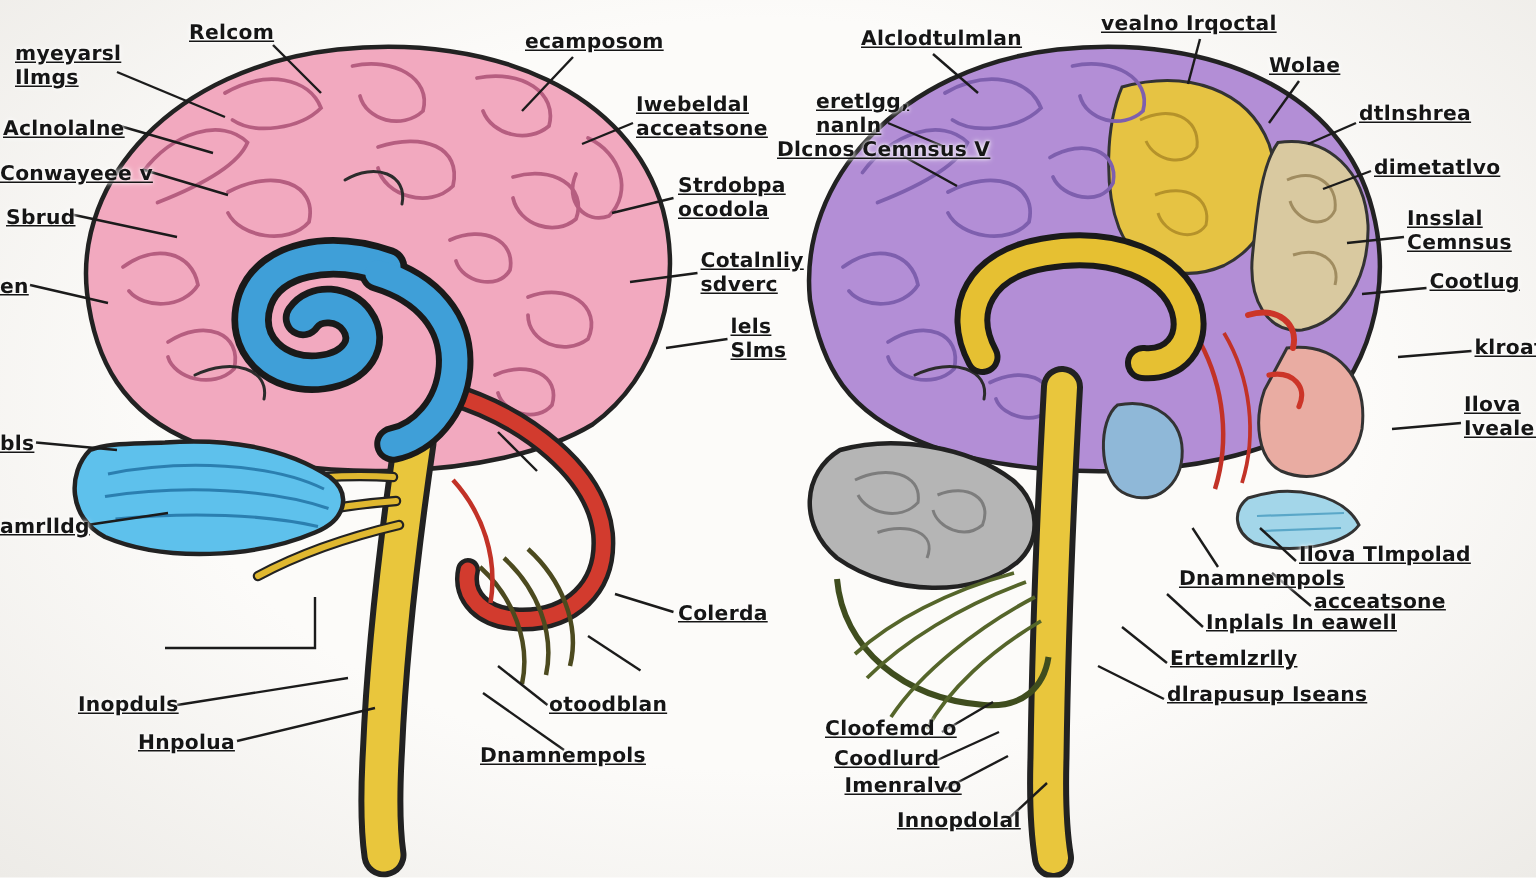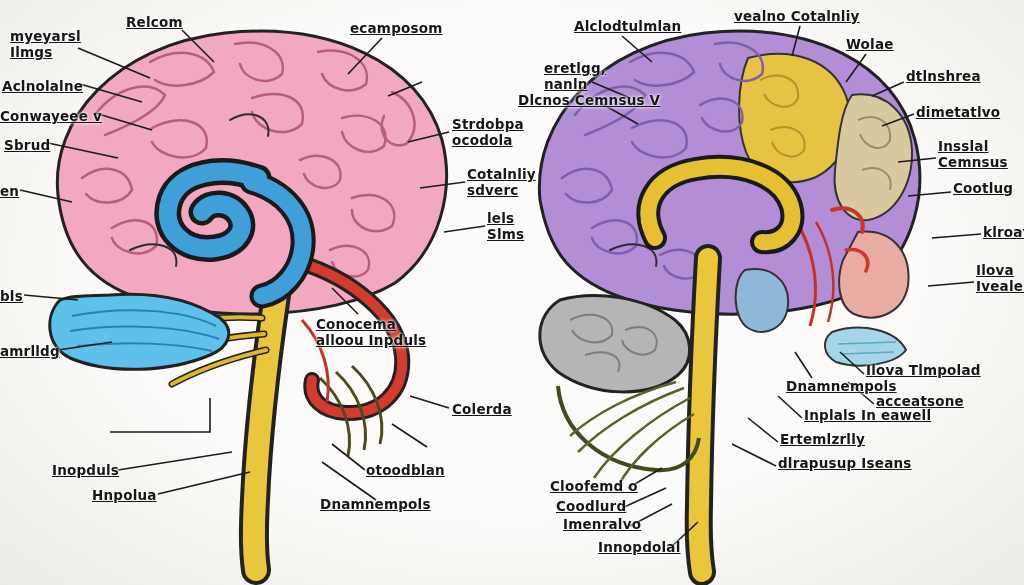--- a/index.html
+++ b/index.html
@@ -195,38 +195,38 @@
   <div class="label" style="left:4px;top:137px">Sbrud</div>
   <div class="label" style="left:0px;top:183px">en</div>
   <div class="label" style="left:0px;top:288px">bls</div>
   <div class="label" style="left:0px;top:343px">amrlldg</div>
   <div class="label" style="left:52px;top:462px">Inopduls</div>
   <div class="label" style="left:92px;top:487px">Hnpolua</div>
 
   <div class="label" style="left:126px;top:14px">Relcom</div>
   <div class="label" style="left:350px;top:20px">ecamposom</div>
 
+  <div class="label" style="left:424px;top:62px">Iwebeldal
+acceatsone</div>
   <div class="label" style="left:452px;top:116px">Strdobpa
 ocodola</div>
   <div class="label" style="left:467px;top:166px">Cotalnliy
 sdverc</div>
   <div class="label" style="left:487px;top:210px">lels
 Slms</div>
-  <div class="label" style="left:316px;top:316px">Conocema
-alloou Inpduls</div>
   <div class="label" style="left:452px;top:401px">Colerda</div>
   <div class="label" style="left:366px;top:462px">otoodblan</div>
   <div class="label" style="left:320px;top:496px">Dnamnempols</div>
 
   <div class="label" style="left:574px;top:18px">Alclodtulmlan</div>
   <div class="label" style="left:544px;top:60px">eretlgg,
 nanln</div>
   <div class="label" style="left:518px;top:92px">Dlcnos Cemnsus V</div>
 
-  <div class="label" style="left:734px;top:8px">vealno Cotalnliy</div>
+  <div class="label" style="left:734px;top:8px">vealno Irqoctal</div>
   <div class="label" style="left:846px;top:36px">Wolae</div>
 
   <div class="label" style="left:906px;top:68px">dtlnshrea</div>
   <div class="label" style="left:916px;top:104px">dimetatlvo</div>
   <div class="label" style="left:938px;top:138px">Insslal
 Cemnsus</div>
   <div class="label" style="left:953px;top:180px">Cootlug</div>
   <div class="label" style="left:983px;top:224px">klroat</div>
   <div class="label" style="left:976px;top:262px">Ilova
 Ivealemla</div>

